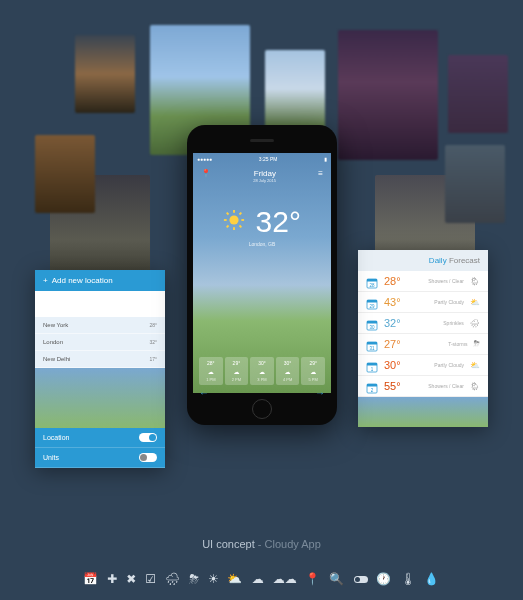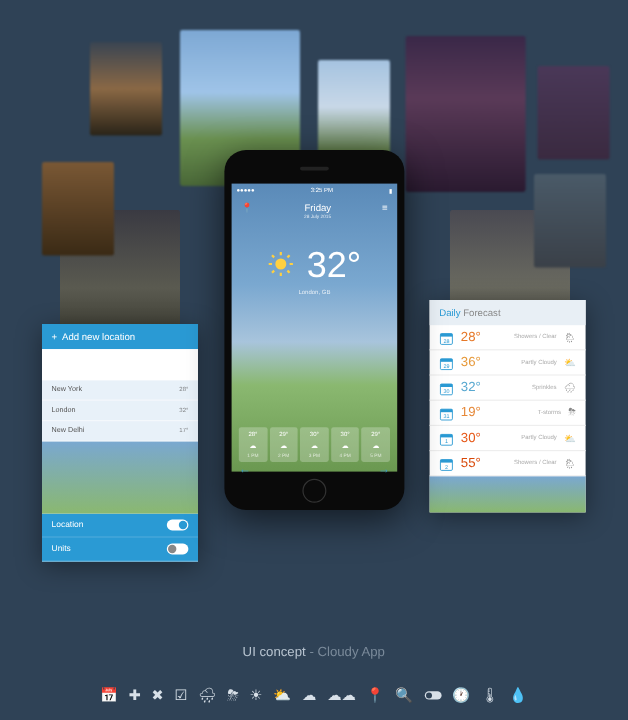--- a/index.html
+++ b/index.html
@@ -47,21 +47,21 @@
 .pl-search input{width:100%;border:none;font-size:6px;padding:2px}
 .loc-item{background:rgba(230,240,248,0.9);padding:5px 8px;font-size:6px;color:#555;display:flex;justify-content:space-between;border-bottom:1px solid rgba(255,255,255,0.5)}
 .loc-temp{font-size:5px;opacity:0.7}
 .pl-bg{height:60px;background:linear-gradient(180deg,#7aa8d0 0%,#8ab870 100%);filter:blur(0.5px)}
 .pl-settings{background:#2a9ad4}
 .pl-row{display:flex;justify-content:space-between;align-items:center;padding:5px 8px;color:#fff;font-size:7px;border-bottom:1px solid rgba(255,255,255,0.2)}
 .toggle{width:18px;height:9px;background:#fff;border-radius:5px;position:relative}
 .toggle.on::after{content:'';position:absolute;right:1px;top:1px;width:7px;height:7px;background:#2a9ad4;border-radius:50%}
 .toggle.off::after{content:'';position:absolute;left:1px;top:1px;width:7px;height:7px;background:#888;border-radius:50%}
 
-.pr-header{background:#e8eff5;color:#888;padding:6px 8px;font-size:8px;text-align:left}
+.pr-header{background:#e8eff5;color:#888;padding:6px 8px;font-size:8px;text-align:right}
 .pr-title-accent{color:#2a9ad4}
 .daily-item{display:flex;align-items:center;padding:4px 8px;gap:6px;border-bottom:1px solid #eee}
 .cal-icon{width:12px;height:12px;position:relative}
 .cal-icon svg{width:100%;height:100%}
 .d-temp{font-size:11px;font-weight:300}
 .d-cond{flex:1;text-align:right;font-size:5px;color:#aaa}
 .d-wicon{font-size:8px;color:#888}
 .pr-bg{height:30px;background:linear-gradient(180deg,#7aa8d0 0%,#8ab870 100%);filter:blur(0.5px)}
 
 .footer-title{position:absolute;bottom:50px;left:0;right:0;text-align:center;color:#b8c4d0;font-size:11px;font-weight:300}
@@ -205,41 +205,41 @@
         <span class="d-temp" style="color:#e67828">28°</span>
         <span class="d-cond">Showers / Clear</span>
         <span class="d-wicon">🌦</span>
       </div>
       <div class="daily-item">
         <span class="cal-icon"><svg viewBox="0 0 24 24">
             <rect x="2" y="4" width="20" height="18" fill="none" stroke="#2a9ad4" stroke-width="1.5" rx="2"></rect>
             <rect x="2" y="4" width="20" height="5" fill="#2a9ad4"></rect>
             <text x="12" y="19" text-anchor="middle" font-size="9" fill="#2a9ad4">29</text>
           </svg></span>
-        <span class="d-temp" style="color:#e69838">36°</span>
+        <span class="d-temp" style="color:#e69838">43°</span>
         <span class="d-cond">Partly Cloudy</span>
         <span class="d-wicon">⛅</span>
       </div>
       <div class="daily-item">
         <span class="cal-icon"><svg viewBox="0 0 24 24">
             <rect x="2" y="4" width="20" height="18" fill="none" stroke="#2a9ad4" stroke-width="1.5" rx="2"></rect>
             <rect x="2" y="4" width="20" height="5" fill="#2a9ad4"></rect>
             <text x="12" y="19" text-anchor="middle" font-size="9" fill="#2a9ad4">30</text>
           </svg></span>
         <span class="d-temp" style="color:#58a8d0">32°</span>
         <span class="d-cond">Sprinkles</span>
         <span class="d-wicon">🌧</span>
       </div>
       <div class="daily-item">
         <span class="cal-icon"><svg viewBox="0 0 24 24">
             <rect x="2" y="4" width="20" height="18" fill="none" stroke="#2a9ad4" stroke-width="1.5" rx="2"></rect>
             <rect x="2" y="4" width="20" height="5" fill="#2a9ad4"></rect>
             <text x="12" y="19" text-anchor="middle" font-size="9" fill="#2a9ad4">31</text>
           </svg></span>
-        <span class="d-temp" style="color:#e68838">19°</span>
+        <span class="d-temp" style="color:#e68838">27°</span>
         <span class="d-cond">T-storms</span>
         <span class="d-wicon">⛈</span>
       </div>
       <div class="daily-item">
         <span class="cal-icon"><svg viewBox="0 0 24 24">
             <rect x="2" y="4" width="20" height="18" fill="none" stroke="#2a9ad4" stroke-width="1.5" rx="2"></rect>
             <rect x="2" y="4" width="20" height="5" fill="#2a9ad4"></rect>
             <text x="12" y="19" text-anchor="middle" font-size="9" fill="#2a9ad4">1</text>
           </svg></span>
         <span class="d-temp" style="color:#e65818">30°</span>

